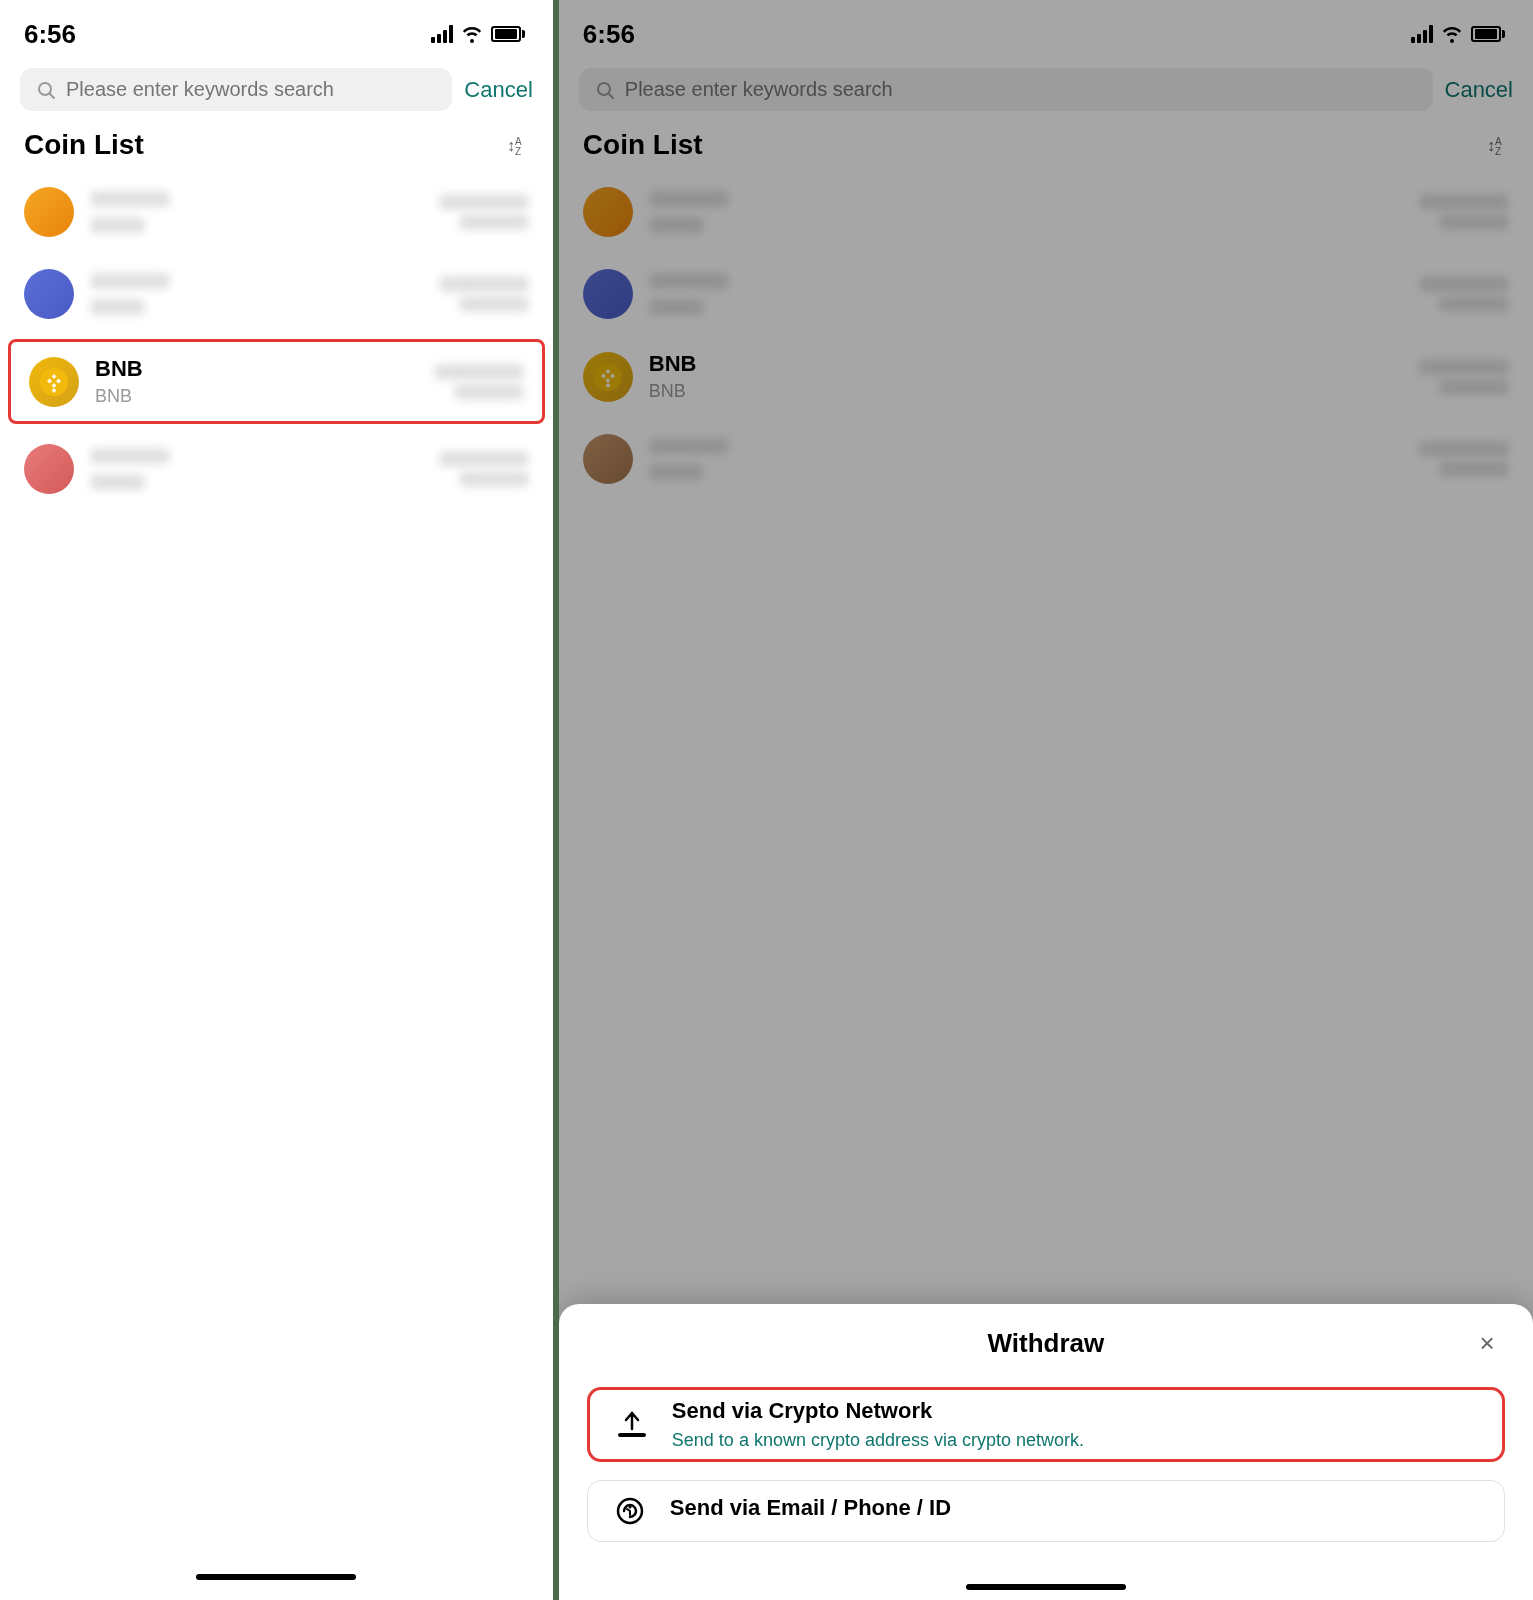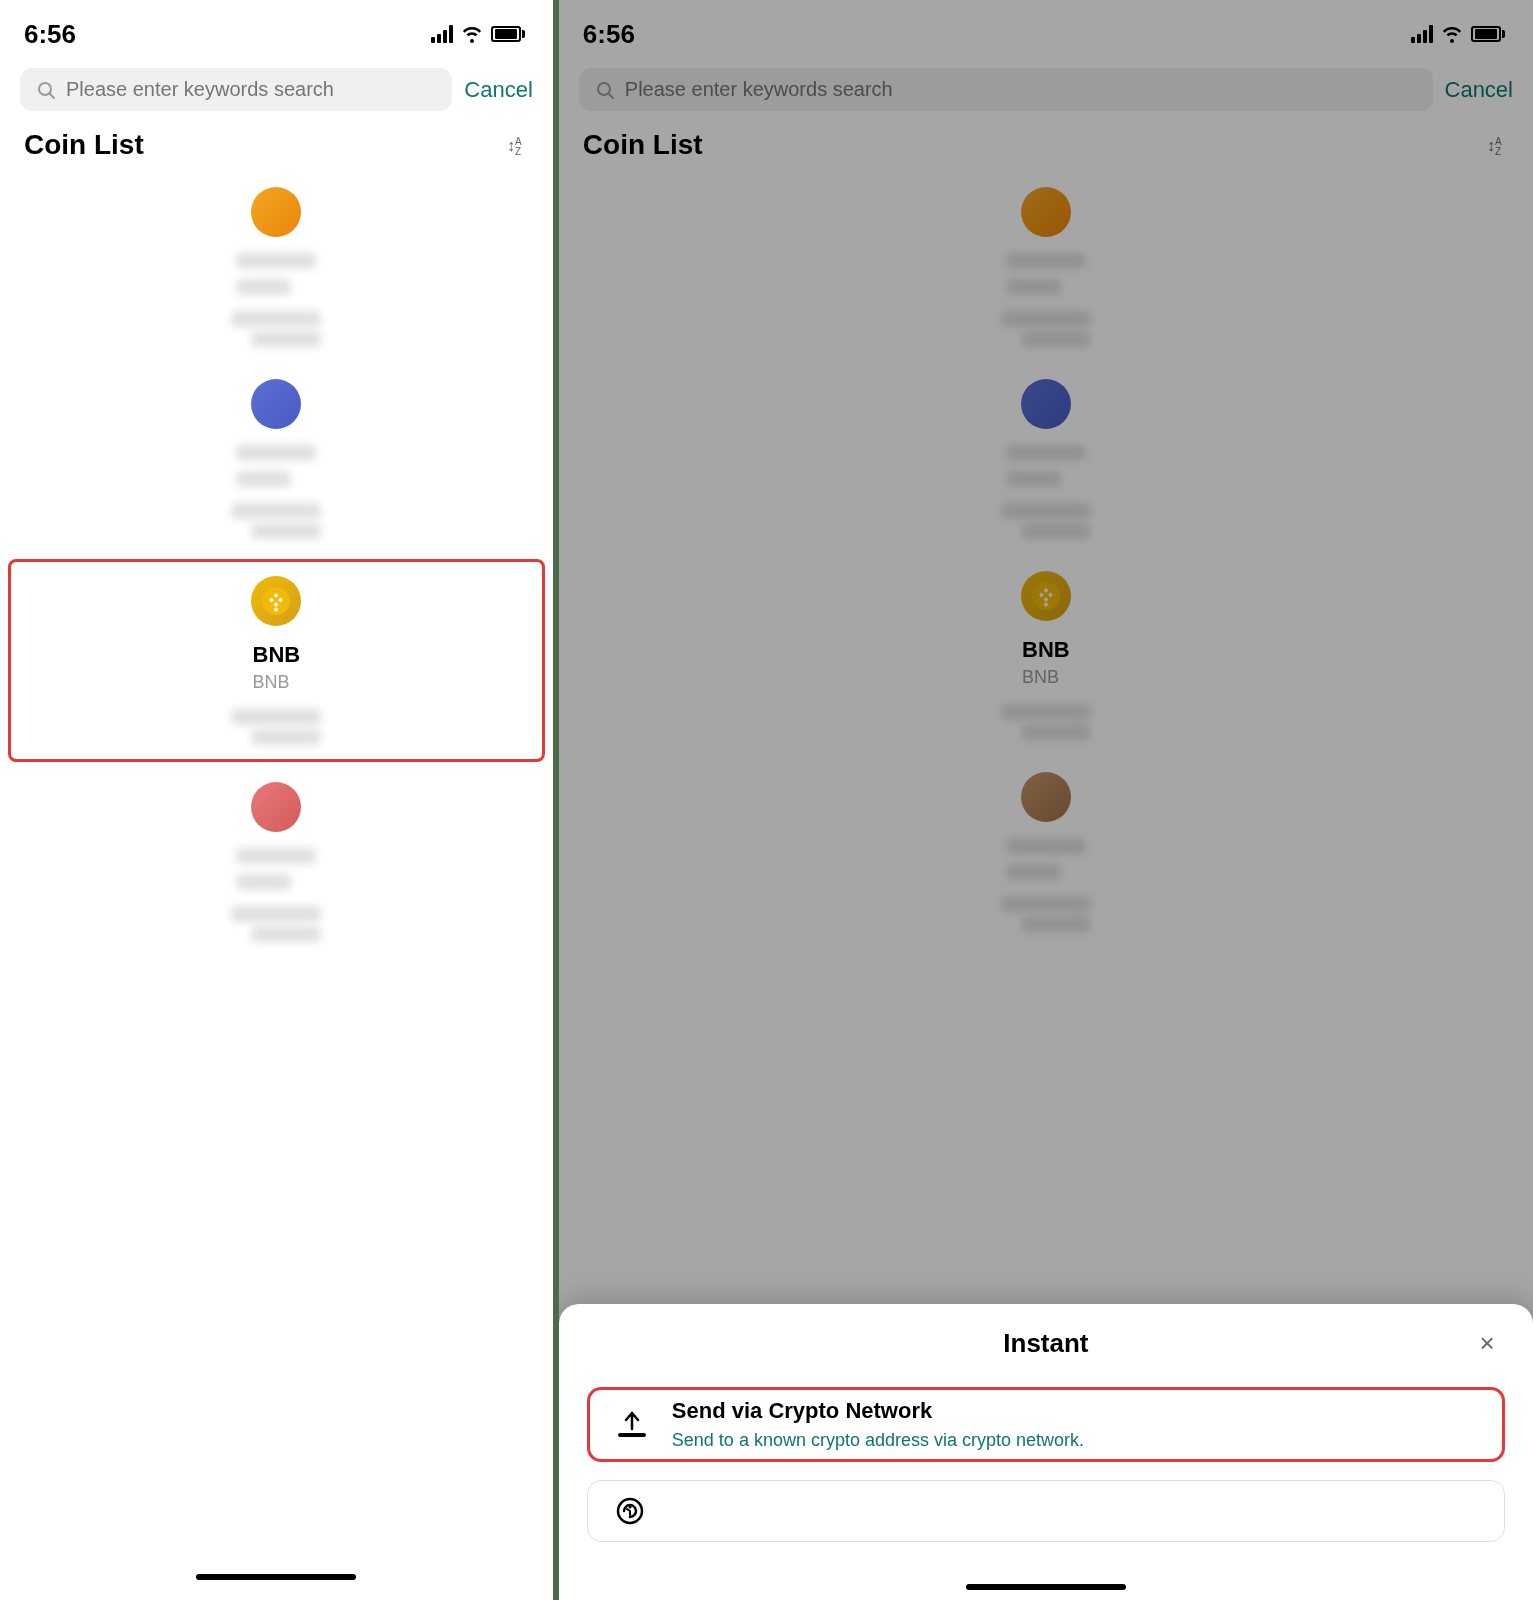--- a/index.html
+++ b/index.html
@@ -151,21 +151,20 @@
     .coin-list {
       flex: 1;
       padding: 0 0;
     }
     .coin-item {
       display: flex;
       align-items: center;
       padding: 16px 24px;
       gap: 16px;
       position: relative;
-      flex-direction: column;
     }
     .coin-item.selected {
       border: 3px solid #e53935;
       border-radius: 8px;
       margin: 4px 8px;
       padding: 14px 18px;
     }
     .coin-icon {
       width: 50px;
       height: 50px;
@@ -557,21 +556,21 @@
         <div class="blur-bar wide"></div>
         <div class="blur-bar medium"></div>
       </div>
     </div>
   </div>
 
   <div class="overlay"></div>
 
   <div class="bottom-sheet">
     <div class="sheet-header">
-      <span class="sheet-title">Instant</span>
+      <span class="sheet-title">Withdraw</span>
       <div class="sheet-close">×</div>
     </div>
 
     <div class="withdraw-option highlighted">
       <div class="option-icon">
         <svg width="36" height="36" viewBox="0 0 36 36" fill="none">
           <rect width="36" height="36" rx="4" fill="transparent"></rect>
           <path d="M18 6v16M18 6l-6 7M18 6l6 7" stroke="#000" stroke-width="2.5" stroke-linecap="round" stroke-linejoin="round"></path>
           <rect x="4" y="26" width="28" height="4" rx="2" fill="#000"></rect>
         </svg>
@@ -585,18 +584,19 @@
     <div class="withdraw-option">
       <div class="option-icon">
         <svg width="36" height="36" viewBox="0 0 36 36" fill="none">
           <circle cx="18" cy="18" r="12" stroke="#000" stroke-width="2.5"></circle>
           <path d="M12 18c0-3.3 2.7-6 6-6s6 2.7 6 6-2.7 6-6 6" stroke="#000" stroke-width="2.5" stroke-linecap="round"></path>
           <path d="M18 22v-4l-3-2" stroke="#000" stroke-width="2" stroke-linecap="round"></path>
           <circle cx="18" cy="14" r="1.5" fill="#000"></circle>
         </svg>
       </div>
       <div class="option-content">
+        <div class="option-title">Send via Email / Phone / ID</div>
       </div>
     </div>
   </div>
 
   <div style="position:absolute;bottom:10px;left:50%;transform:translateX(-50%);width:160px;height:6px;background:#000;border-radius:3px;z-index:20;"></div>
 </div>
 
 </body></html>

